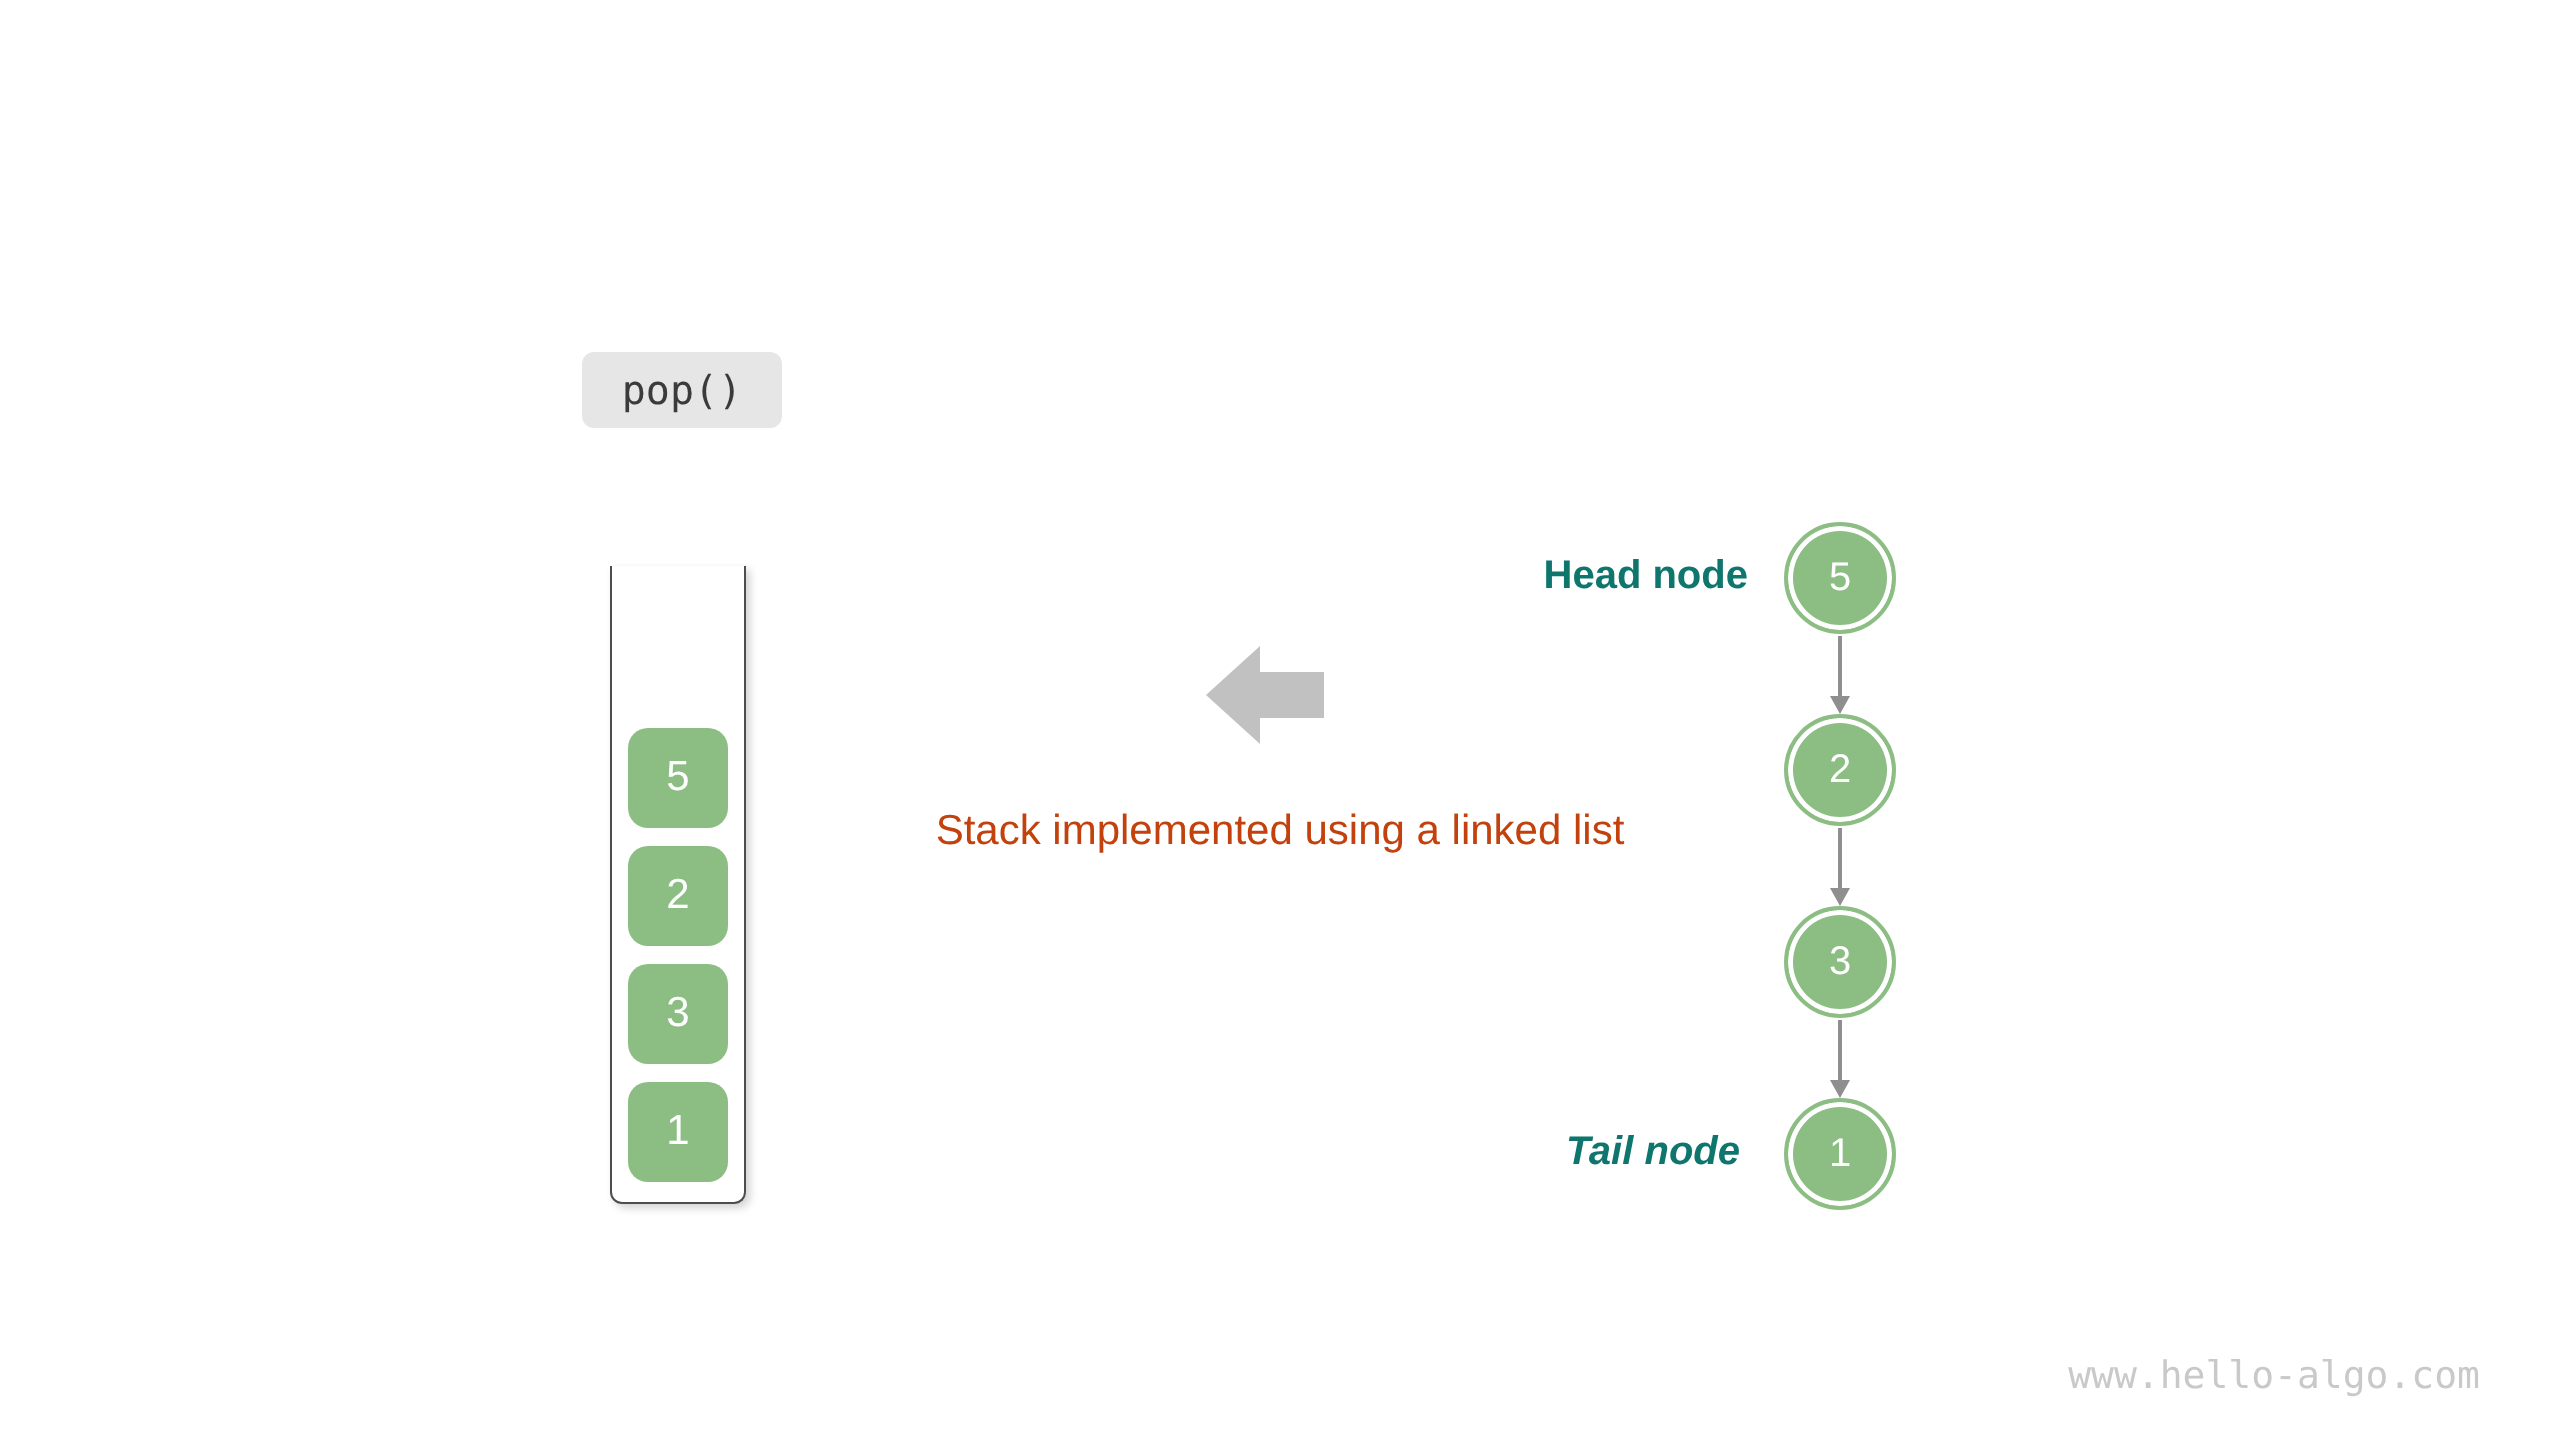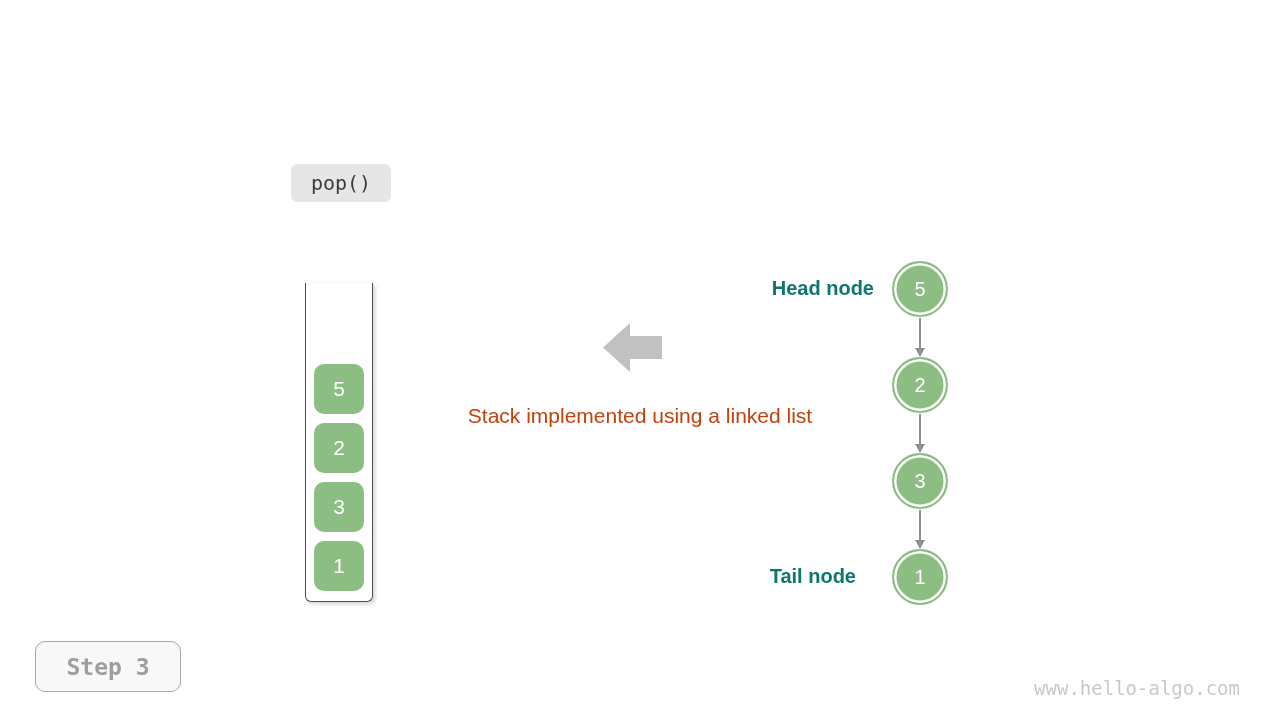--- a/index.html
+++ b/index.html
@@ -19,21 +19,21 @@
   
   .badge {
     position: absolute;
     background: #e6e6e6;
     border-radius: 6px;
     display: flex;
     align-items: center;
     justify-content: center;
   }
   .badge.op {
-    left: 291px; top: 164px;
+    left: 291px; top: 176px;
     width: 100px; height: 38px;
     font-family: "DejaVu Sans Mono", monospace;
     font-size: 20px;
     color: #3b3b3b;
   }
   .badge.action {
     left: 964px; top: 182px;
     width: 282px; height: 44px;
     font-size: 21px;
     color: #303030;
@@ -129,21 +129,21 @@
   .ll-arrowhead.a2 { top: 540px; }
 
   .node-label {
     position: absolute;
     font-size: 20px;
     font-weight: bold;
     color: #0f766e;
     text-align: right;
   }
   .node-label.head { right: 406px; top: 277px; }
-  .node-label.tail { right: 424px; top: 565px; }
+  .node-label.tail { right: 410px; top: 565px; font-style: italic; }
 
   
   .step-badge {
     position: absolute;
     left: 35px; top: 641px;
     width: 146px; height: 51px;
     background: #f8f8f8;
     border: 1px solid #a9a9a9;
     border-radius: 10px;
     display: flex;
@@ -196,19 +196,16 @@
   <div class="ll-node n2">3</div>
   <div class="ll-node n3">1</div>
 
   <div class="ll-connector c0"></div>
   <div class="ll-arrowhead a0"></div>
   <div class="ll-connector c1"></div>
   <div class="ll-arrowhead a1"></div>
   <div class="ll-connector c2"></div>
   <div class="ll-arrowhead a2"></div>
 
-  <div class="step-badge">
-    <span>Step 3</span>
-  </div>
 
   <div class="watermark">www.hello-algo.com</div>
 
 </div>
 
 </body></html>

